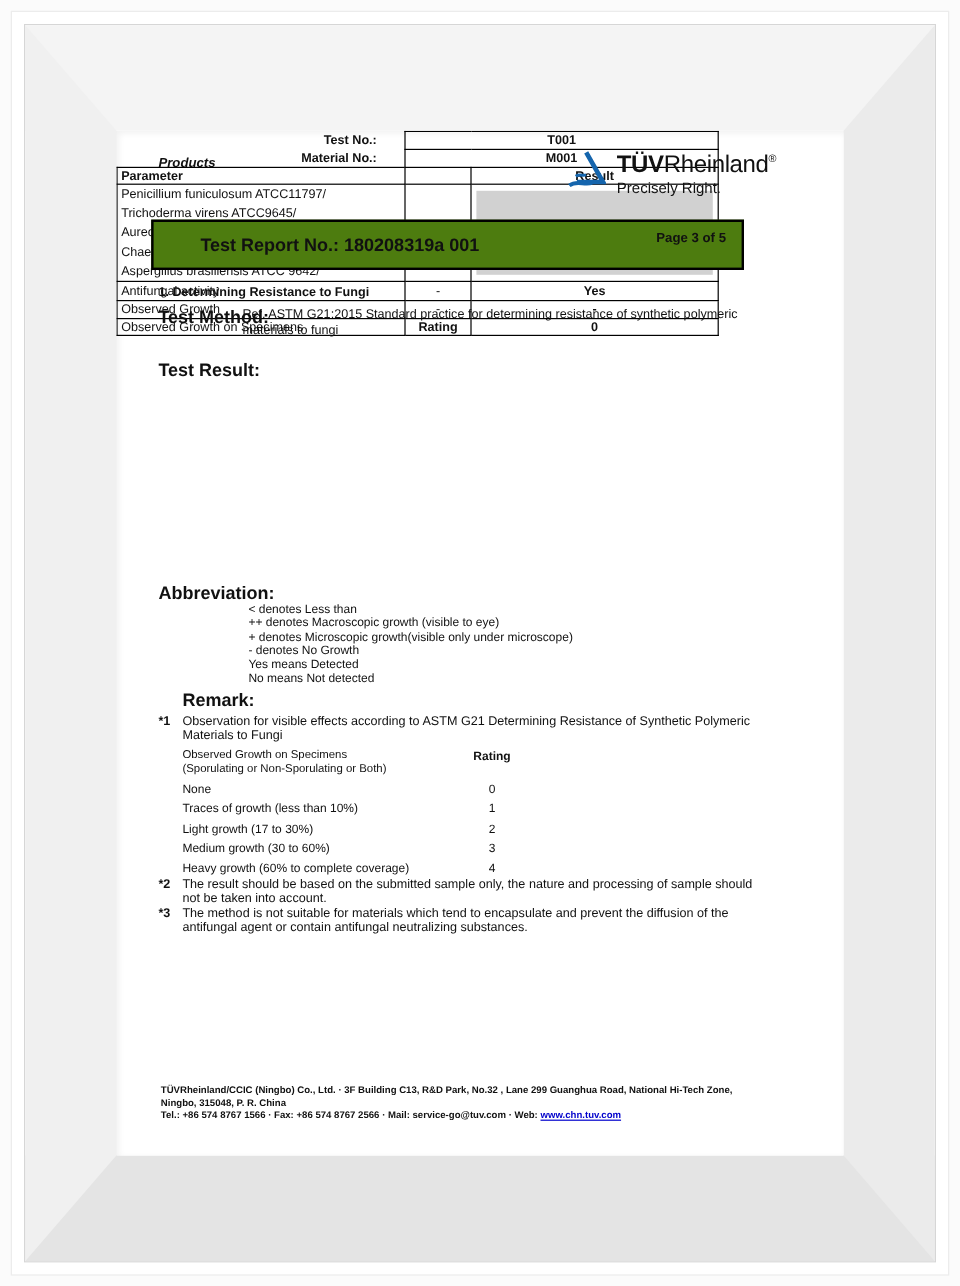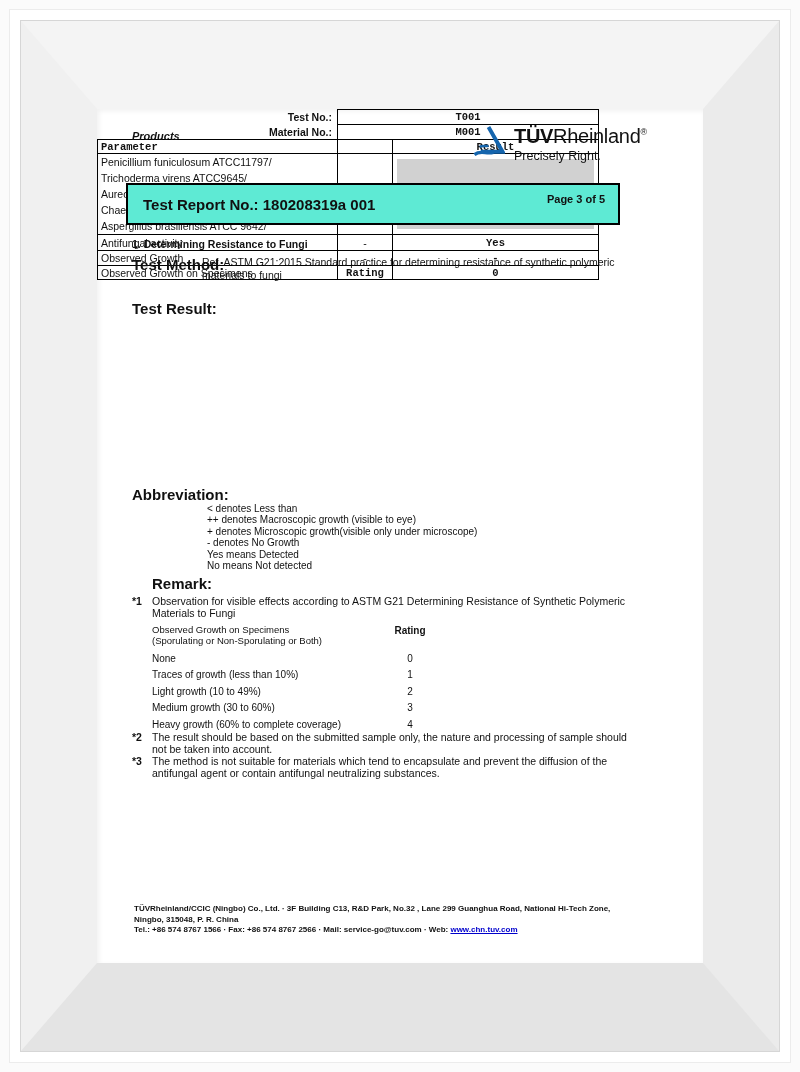--- a/index.html
+++ b/index.html
@@ -15,47 +15,47 @@
     border-color:#f4f4f4 #ebebeb #e4e4e4 #f0f0f0;
     background:#fff;
     box-shadow:0 0 0 1px #d6d6d6, 0 0 0 11px #ffffff, 0 0 0 12px #ececec;
   }
   .page{
     position:relative;width:606px;height:854px;background:#fff;
     box-shadow:inset 2px 2px 5px rgba(0,0,0,0.06);
     overflow:hidden;
   }
   .abs{position:absolute;}
-  .b{font-weight:bold;font-family:Liberation Mono, monospace;}
+  .b{font-weight:bold;}
   
   .products{left:35px;top:21px;font-size:11px;font-weight:bold;font-style:italic;}
   .logo{left:375px;top:13px;display:flex;align-items:flex-start;}
   .logo svg{margin-right:9px;margin-top:3px;}
   .brandline{font-size:20px;line-height:20px;letter-spacing:-0.3px;white-space:nowrap;}
   .brandline .bb{font-weight:bold;}
   .brandline sup{font-size:9px;vertical-align:8px;}
   .tagline{font-size:12.5px;margin-top:3px;}
   
   .report-box{
     left:29px;top:74px;width:494px;height:42px;border:2px solid #000;
-    box-sizing:border-box;display:flex;align-items:center;background:#5eead4;
+    box-sizing:border-box;display:flex;align-items:center;background:#4d7c0f;padding-left:24px;
   }
   .report-title{margin-left:15px;font-size:15px;font-weight:bold;}
   .page-num{margin-left:auto;margin-right:13px;font-size:11px;font-weight:bold;align-self:flex-start;margin-top:8px;}
   
   .sec-heading{left:35px;top:129px;font-size:10.5px;font-weight:bold;}
   .lbl{font-size:15px;font-weight:bold;}
   .method-label{left:35px;top:147px;}
   .method-text{left:105px;top:147px;width:430px;font-size:10.5px;line-height:12.5px;}
   .result-label{left:35px;top:179px;margin-top:12px;}
   
   .rtable{left:35px;top:190px;border-collapse:collapse;font-size:10.5px;table-layout:fixed;}
   .rtable td{padding:0 3px;vertical-align:middle;}
   .rtable td.bd{border:1.5px solid #000;}
-  .rtable .labcell{text-align:right;font-weight:bold;padding-right:5px;border:none;}
+  .rtable .labcell{text-align:right;font-weight:bold;padding-right:23px;border:none;}
   .rtable .ctr{text-align:center;}
   .species div{line-height:16px;white-space:nowrap;}
   .graybox{height:70px;margin:3px 1px;background:#d1d1d1;}
   
   .abbr-label{left:35px;top:377px;}
   .abbr-lines{left:110px;top:394px;font-size:10px;line-height:11.4px;}
   
   .remark-label{left:35px;top:466px;padding-left:20px;}
   .marker{font-size:10.5px;font-weight:bold;}
   .rtext{font-size:10.5px;line-height:12px;}
@@ -182,21 +182,21 @@
       <div class="rows">
         <div class="rating-row">
             <div class="c1">None</div>
             <div class="c2">0</div>
           </div>
         <div class="rating-row">
             <div class="c1">Traces of growth (less than 10%)</div>
             <div class="c2">1</div>
           </div>
         <div class="rating-row">
-            <div class="c1">Light growth (10 to 49%)</div>
+            <div class="c1">Light growth (17 to 30%)</div>
             <div class="c2">2</div>
           </div>
         <div class="rating-row">
             <div class="c1">Medium growth (30 to 60%)</div>
             <div class="c2">3</div>
           </div>
         <div class="rating-row">
             <div class="c1">Heavy growth (60% to complete coverage)</div>
             <div class="c2">4</div>
           </div>

